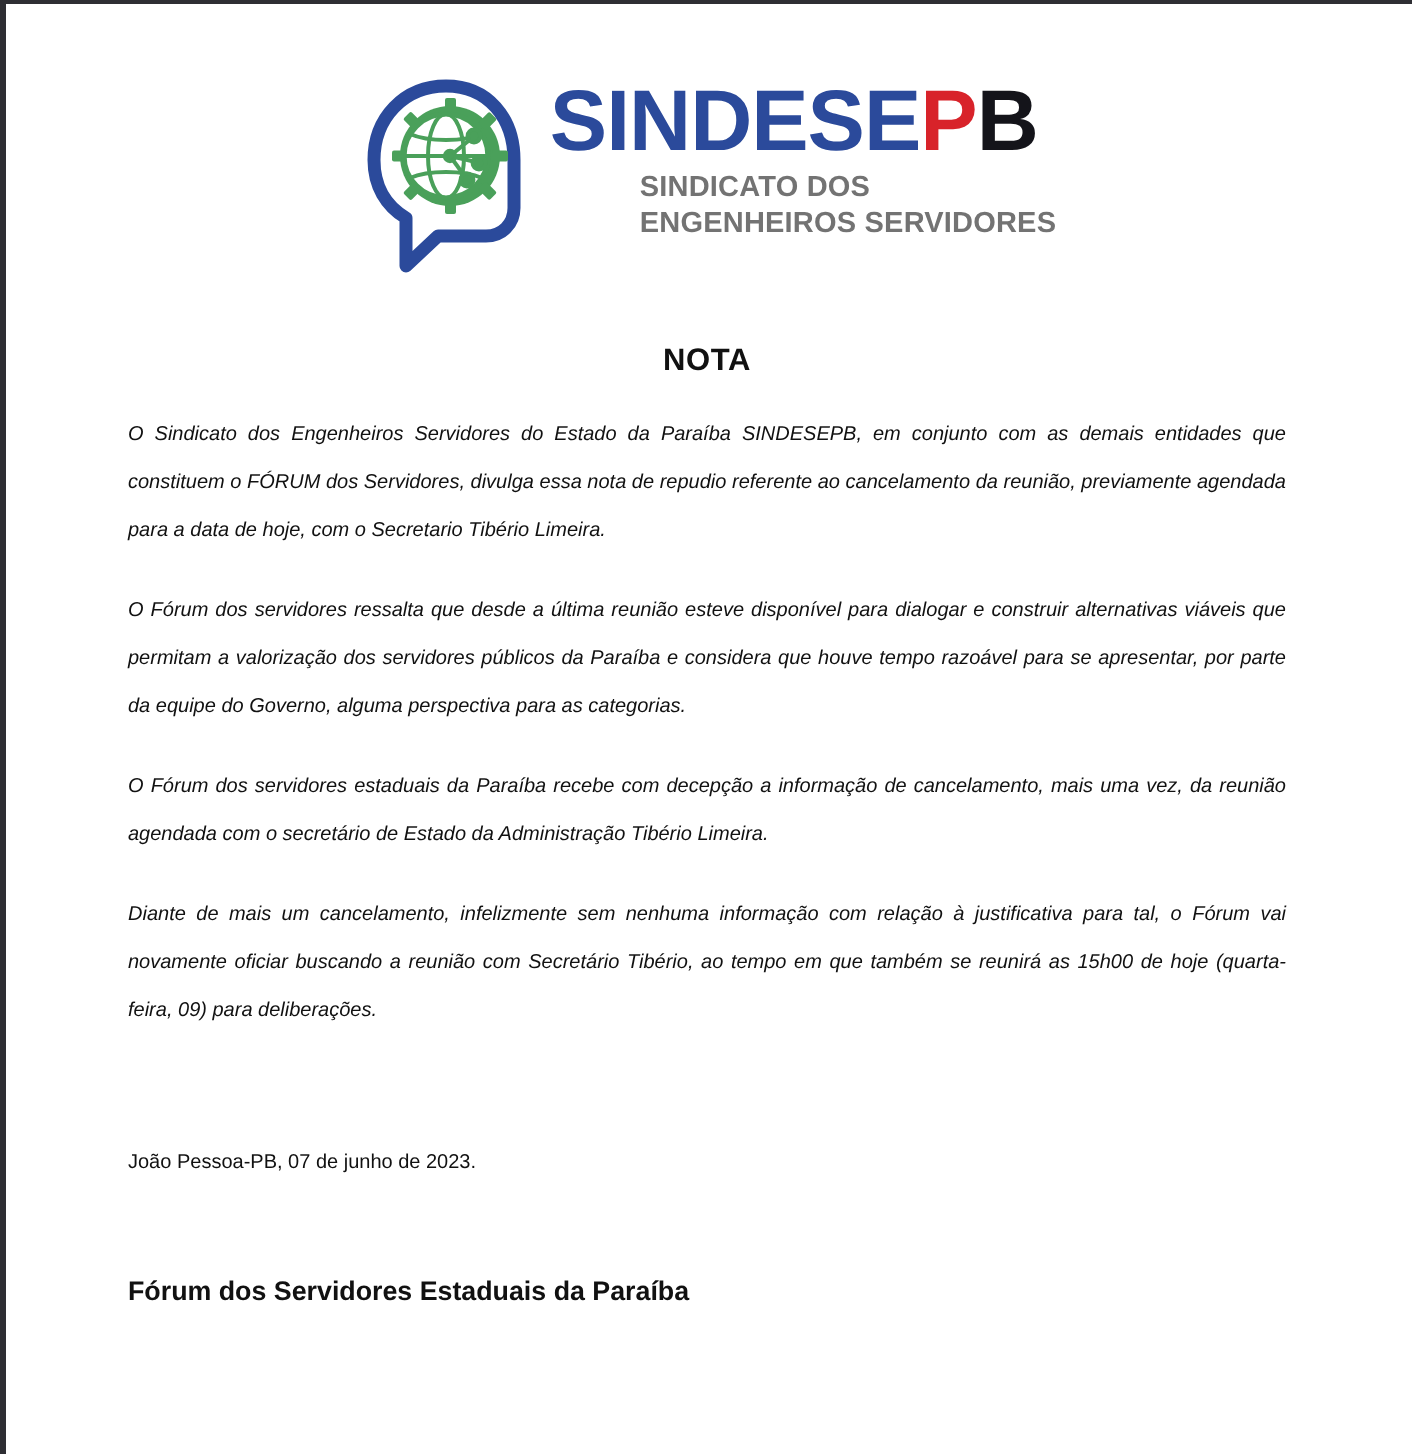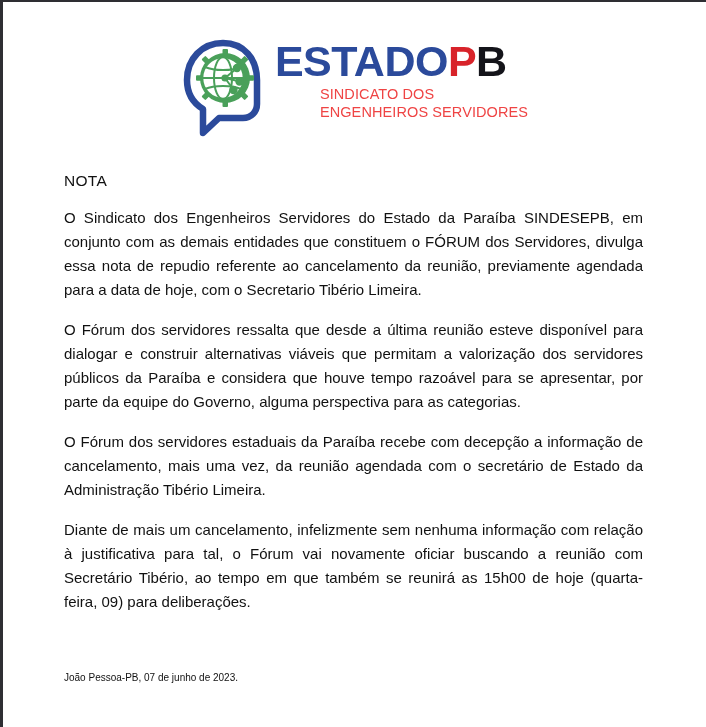--- a/index.html
+++ b/index.html
@@ -58,49 +58,51 @@
     line-height: 0.98;
     letter-spacing: -0.5px;
     white-space: nowrap;
   }
   .wm-sindese { color: #2b4a9b; }
   .wm-p { color: #d8232a; }
   .wm-b { color: #14141a; }
 
   .wordmark-sub {
     margin-top: 4px;
-    color: #ef4444;
+    color: #737373;
     font-family: "Liberation Sans", sans-serif;
-    font-weight: normal;
+    font-weight: bold;
     font-size: 14.5px;
     line-height: 1.22;
     letter-spacing: 0.1px;
     white-space: nowrap;
     margin-left: 45px;
   }
 
   
   .doc-body {
     padding: 0 63px 0 61px;
   }
 
   .doc-title {
-    font-weight: normal;
+    text-align: center;
+    font-weight: bold;
     font-size: 15.5px;
     letter-spacing: 0.3px;
     margin: 28px 0 16px 0;
   }
 
   p.para {
     margin: 0 0 16px 0;
-    font-size: 15px;
+    font-size: 10px;
     line-height: 24px;
     text-align: justify;
     text-justify: inter-word;
     color: #111111;
+    font-style: italic;
   }
   p.para:last-of-type { margin-bottom: 0; }
 
   .spacer-before-date { height: 36px; }
   .date-line {
     font-size: 10px;
     line-height: 24px;
     margin: 0;
     text-align: left;
   }
@@ -150,21 +152,21 @@
           <line x1="44" y1="40" x2="57" y2="43"></line>
           <line x1="44" y1="40" x2="52" y2="51"></line>
           <circle cx="56" cy="30" r="3.2"></circle>
           <circle cx="58.5" cy="43.5" r="3.2"></circle>
           <circle cx="52.5" cy="52" r="3.2"></circle>
           <circle cx="44" cy="40" r="2.6"></circle>
         </g>
       </svg>
 
       <div class="wordmark">
-        <div class="wordmark-main"><span class="wm-sindese">ESTADO</span><span class="wm-p">P</span><span class="wm-b">B</span></div>
+        <div class="wordmark-main"><span class="wm-sindese">SINDESE</span><span class="wm-p">P</span><span class="wm-b">B</span></div>
         <div class="wordmark-sub">
           <div>SINDICATO DOS</div>
           <div>ENGENHEIROS SERVIDORES</div>
         </div>
       </div>
 
     </div>
   </div>
 
   <div class="doc-body">

